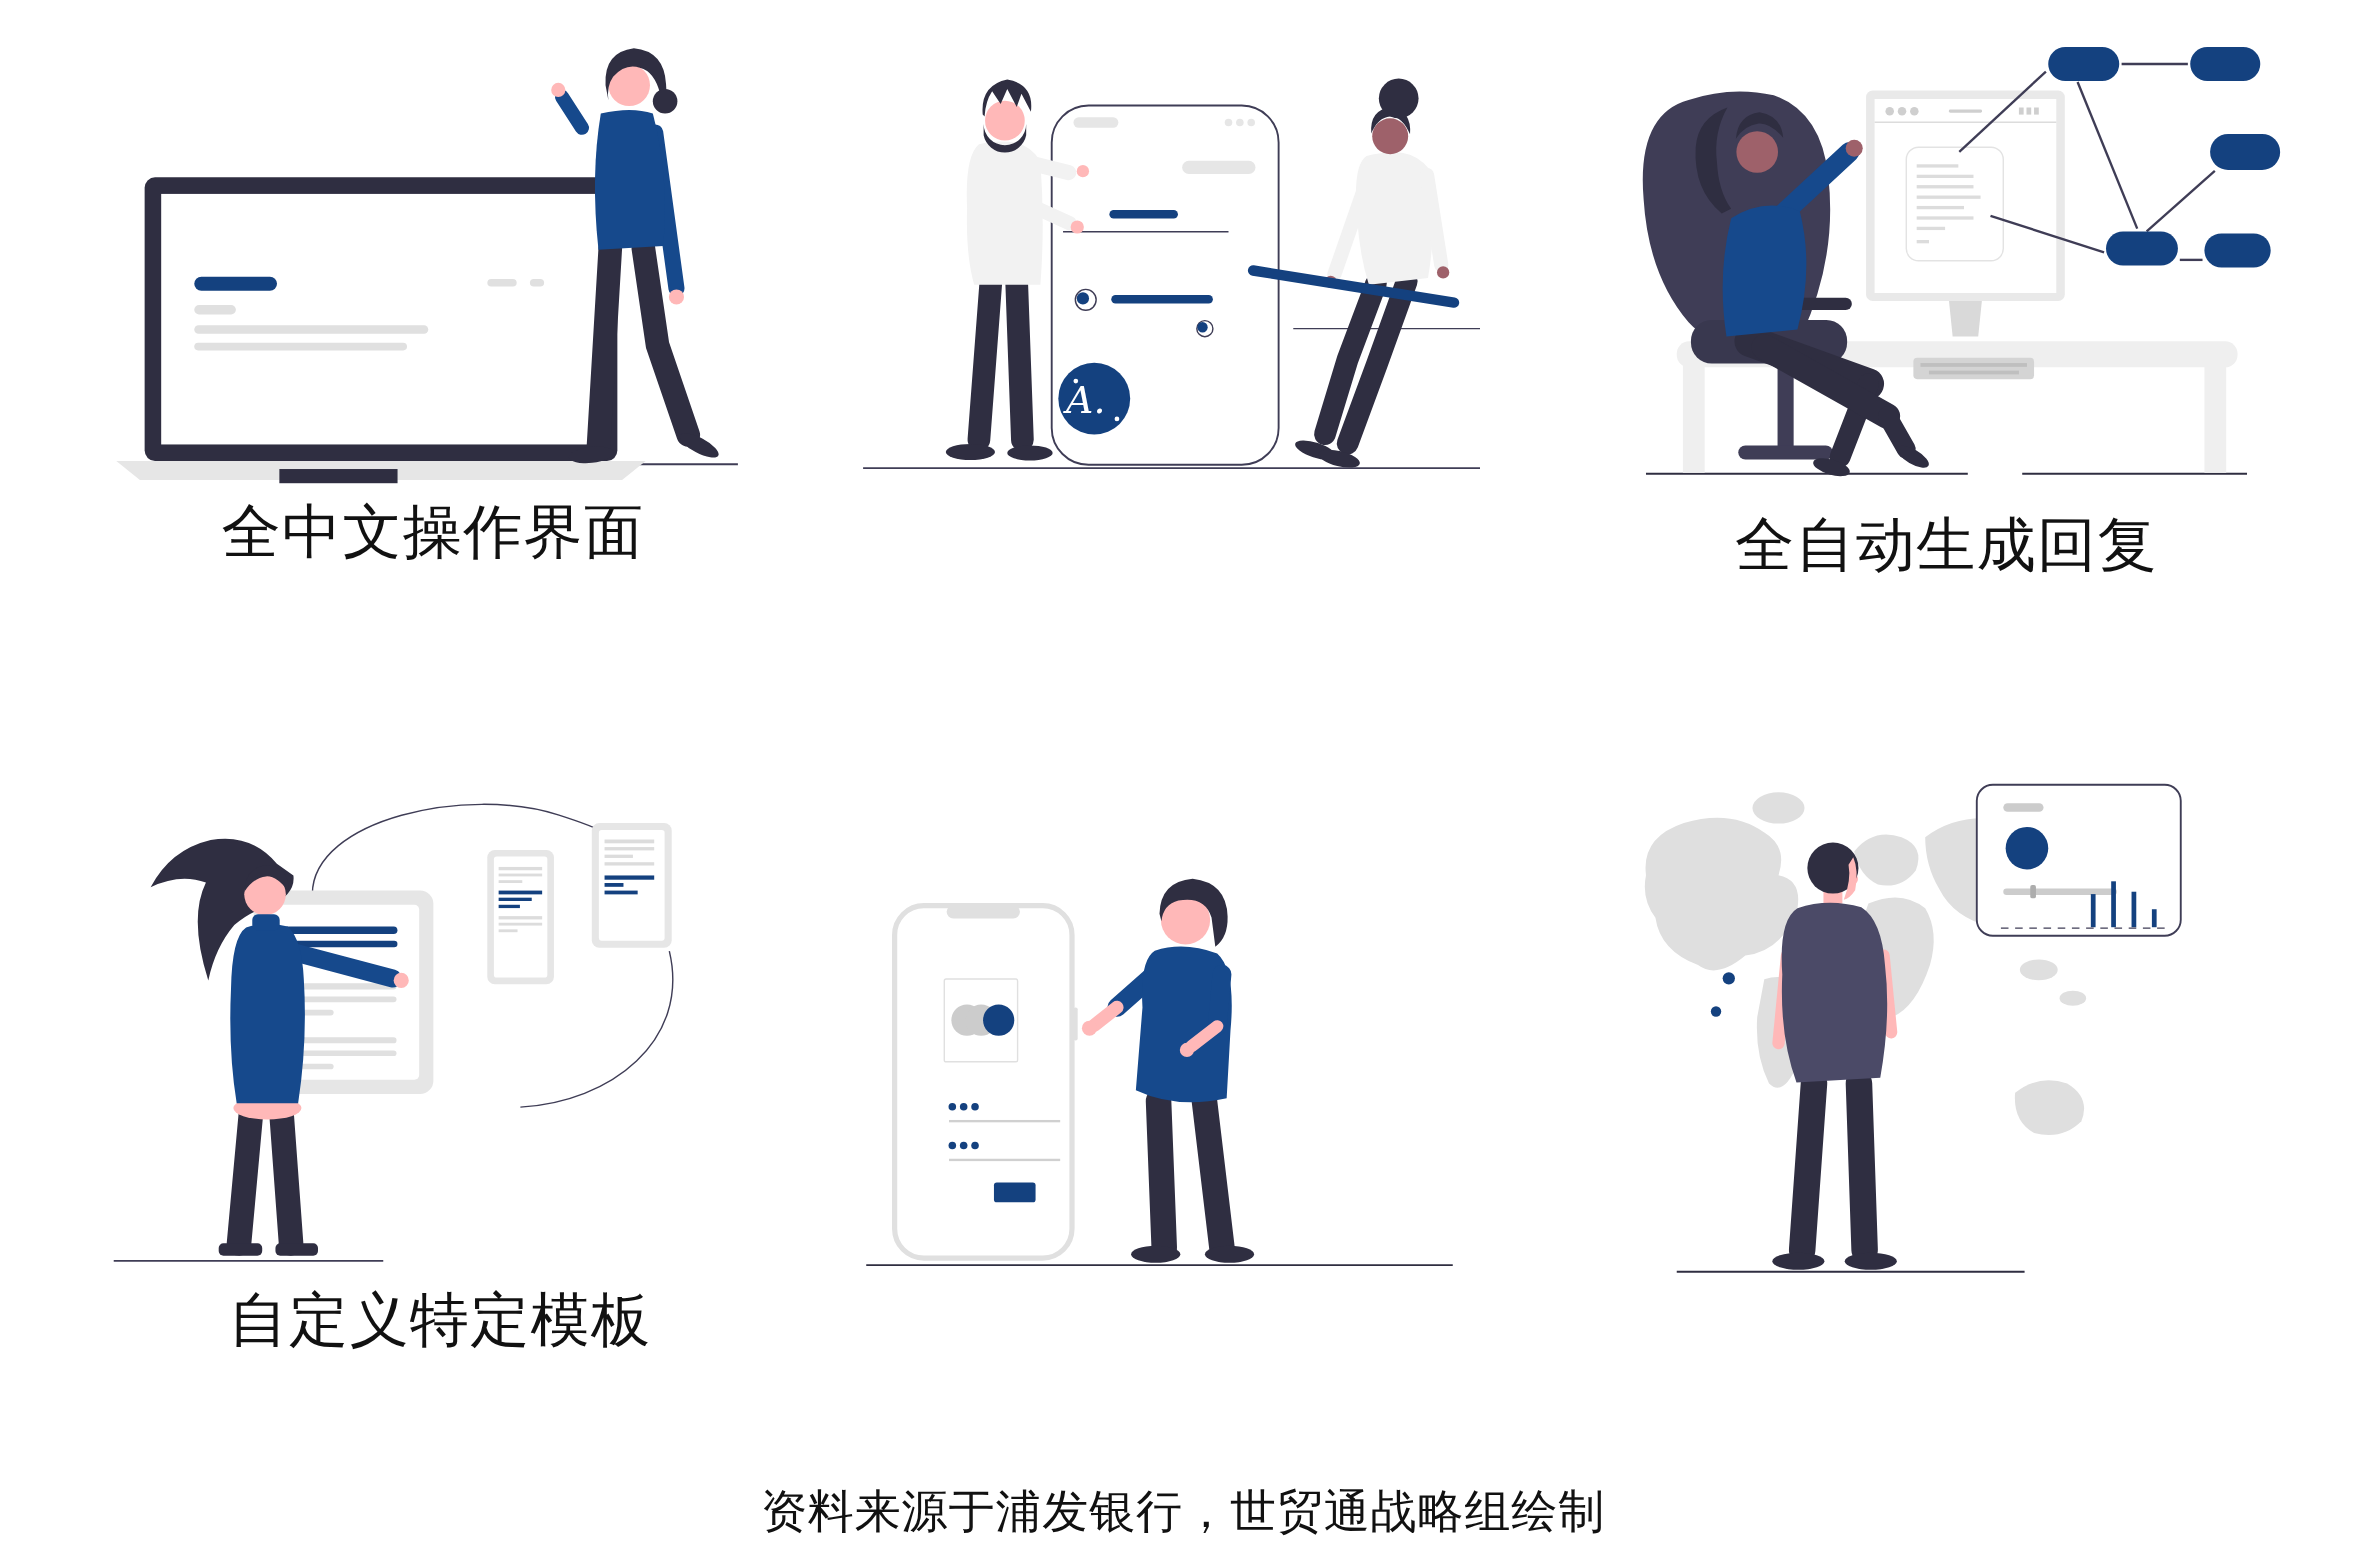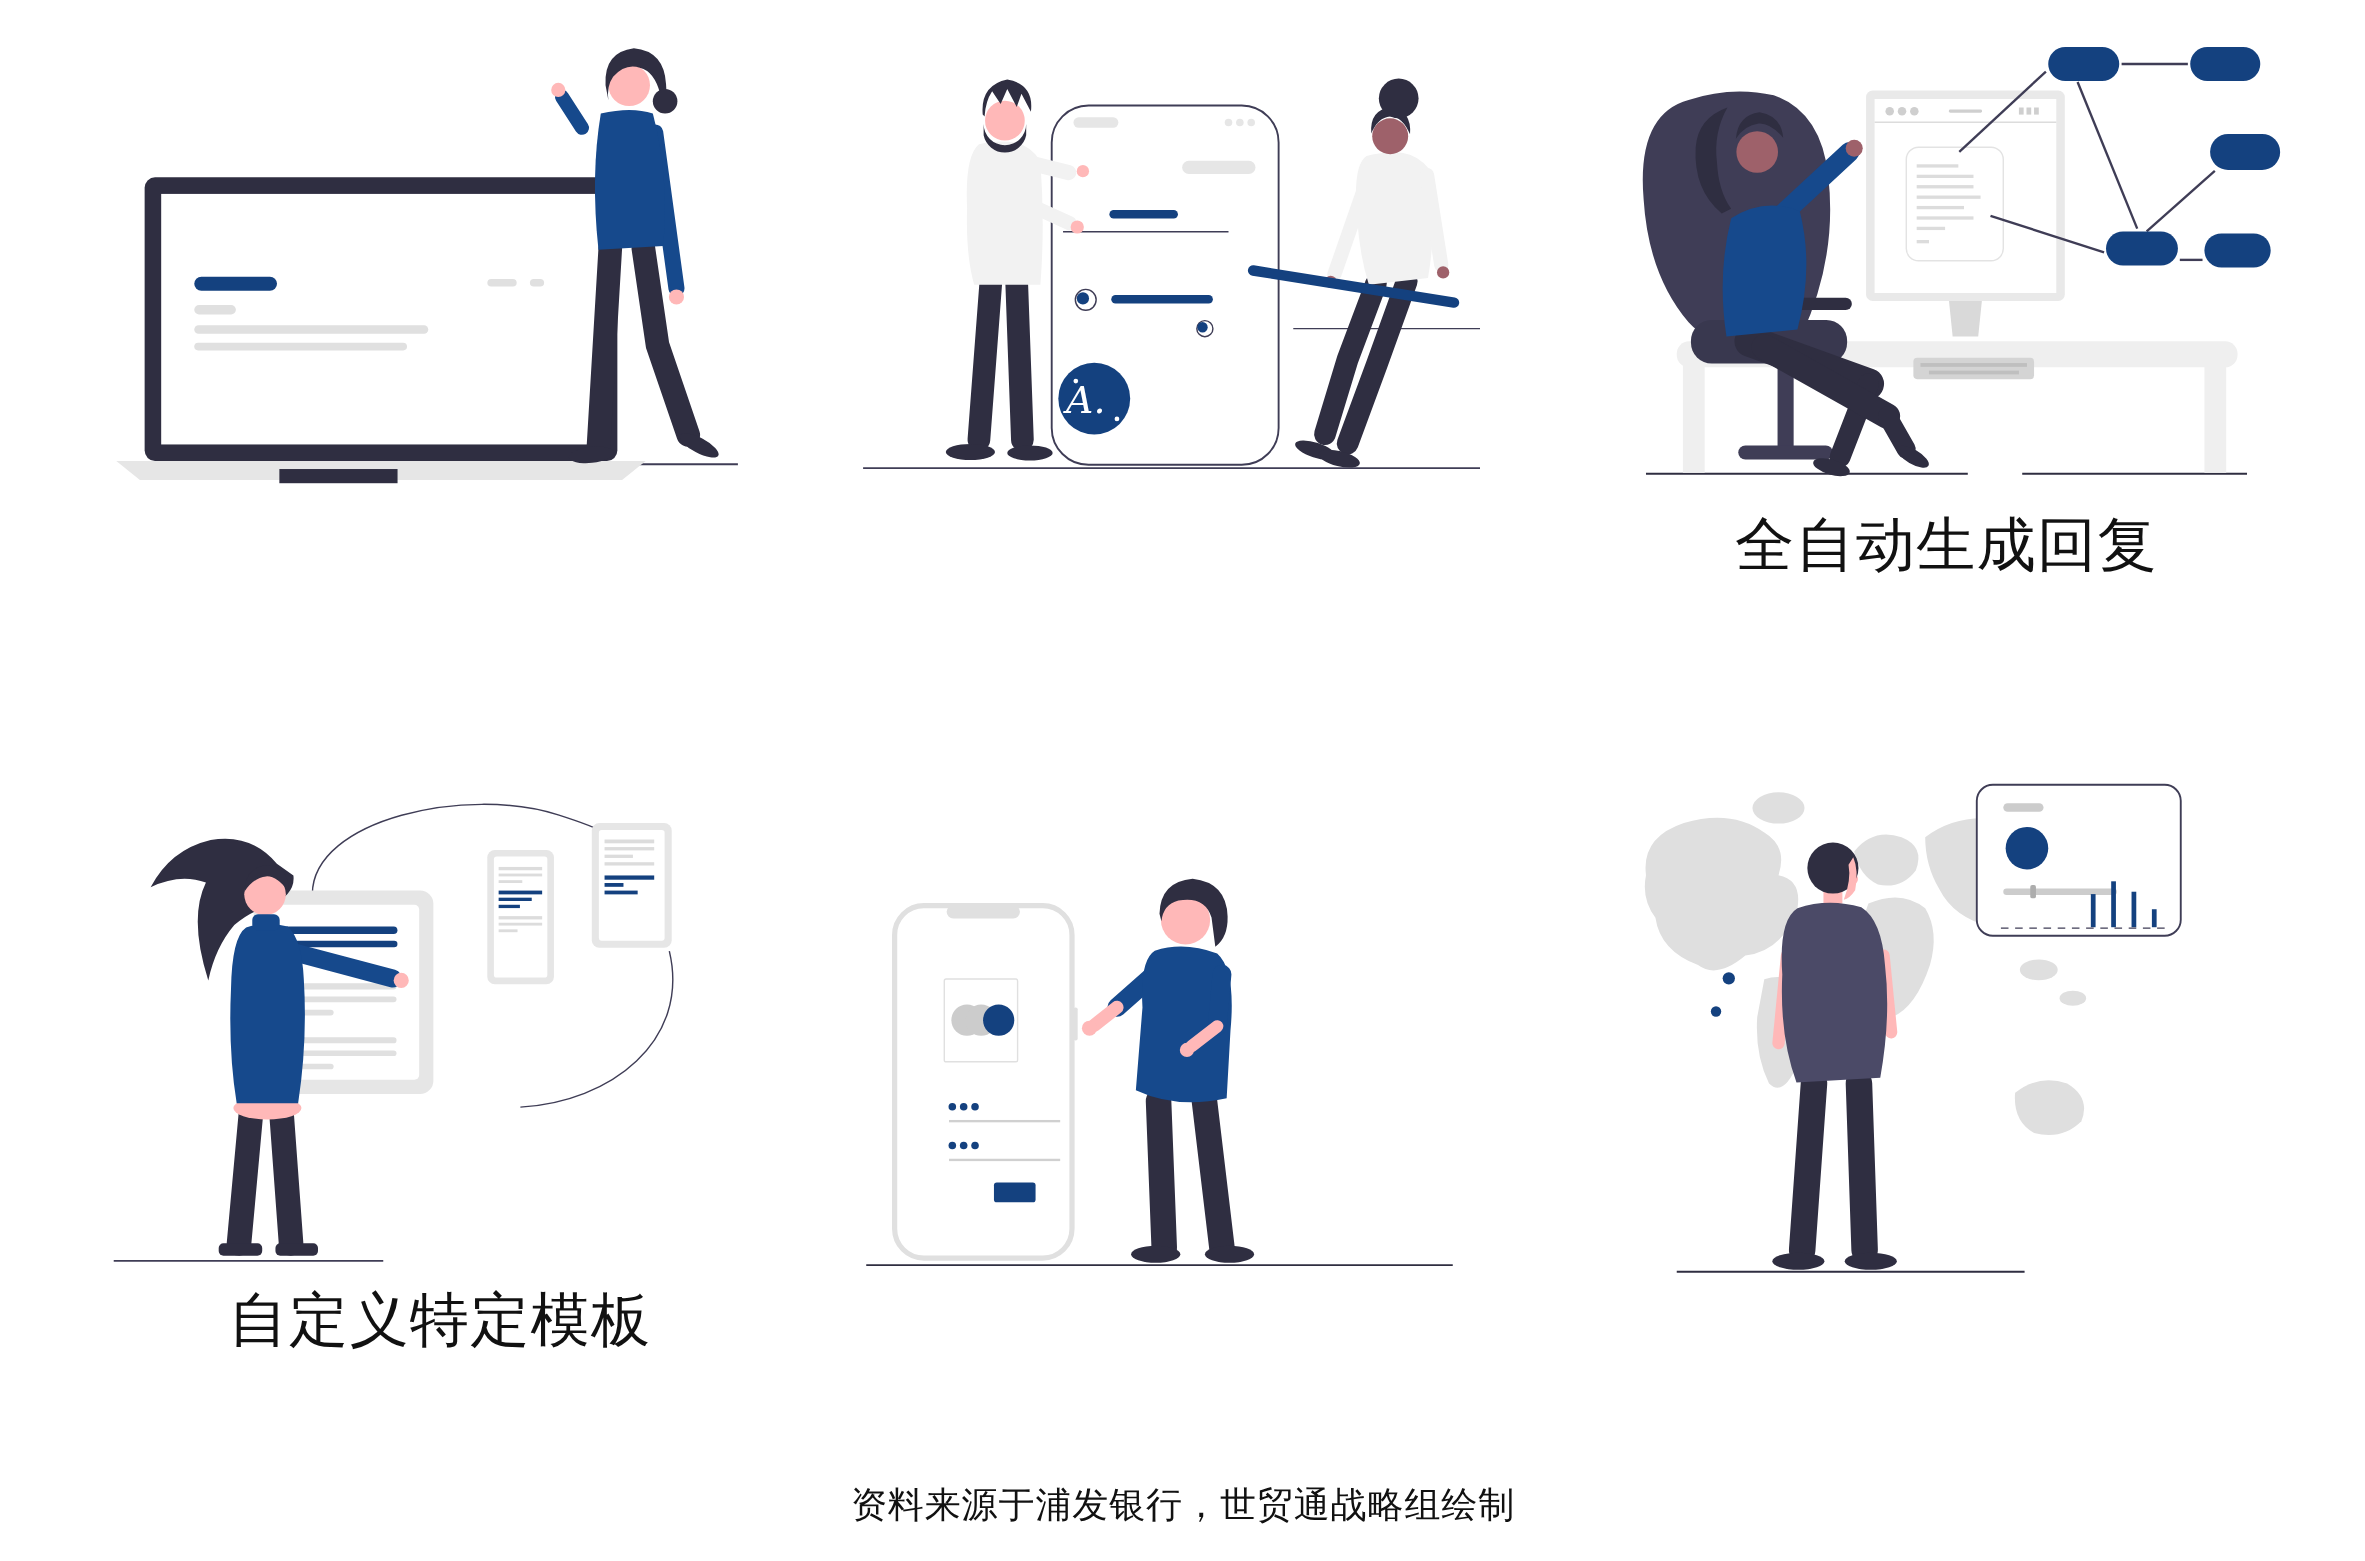--- a/index.html
+++ b/index.html
@@ -2,21 +2,21 @@
 <html style="font-size:7.6px"><head>
 <meta charset="utf-8">
 <style>
   html,body{margin:0;padding:0;background:#ffffff;}
   body{font-family:"Liberation Sans","DejaVu Sans",sans-serif;}
   .canvas{position:relative;width:2366px;height:1561px;background:#ffffff;overflow:hidden;}
   .panel{position:absolute;display:flex;flex-direction:column;align-items:center;}
   .ill{width:100%;}
   .ill svg{display:block;width:100%;height:100%;}
   .caption{font-size:59px;line-height:1.15;color:#111111;letter-spacing:1.4px;font-weight:500;text-align:center;white-space:nowrap;}
-  .footer-note{position:absolute;left:0;right:0;top:1481px;text-align:center;font-size:36px;color:#111111;letter-spacing:0.9px;}
+  .footer-note{position:absolute;left:0;right:0;top:1481px;text-align:center;font-size:46px;color:#111111;letter-spacing:0.9px;}
   
   #p1{left:109px;top:19px;width:648px;}   #p1 .ill{height:468px;}  #p1 .caption{margin-top:12px;}
   #p2{left:818px;top:19px;width:700px;}  #p2 .ill{height:468px;}  #p2 .caption{margin-top:12px;}
   #p3{left:1575px;top:9.5px;width:743px;}  #p3 .ill{height:478px;} #p3 .caption{margin-top:24px;}
   #p4{left:109px;top:776px;width:662px;} #p4 .ill{height:511px;} #p4 .caption{}
   #p5{left:852px;top:804px;width:615px;}#p5 .ill{height:473px;} #p5 .caption{margin-top:16.6px;}
   #p6{left:1575px;top:752px;width:743px;}#p6 .ill{height:535px;} #p6 .caption{margin-top:7px;}
 </style>
 </head>
 <body>
@@ -50,20 +50,21 @@
           <path d="M 1130,485 L 1160,690 L 1225,880" stroke="#2f2e41" stroke-width="50" stroke-linecap="round" fill="none"></path>
           <ellipse cx="1020" cy="922" rx="48" ry="17" fill="#2f2e41" transform="rotate(-6 1020 922)"></ellipse>
           <ellipse cx="1248" cy="902" rx="46" ry="16" fill="#2f2e41" transform="rotate(28 1248 902)"></ellipse>
           <path d="M 1040,200 Q 1105,185 1150,200 Q 1185,330 1172,480 L 1035,488 Q 1018,330 1040,200 Z" fill="#16498c"></path>
           <circle cx="1100" cy="140" r="44" fill="#ffb8b8"></circle>
           <path d="M 1050,140 Q 1046,70 1110,62 Q 1174,68 1178,138 Q 1181,162 1170,180 Q 1162,128 1138,110 Q 1098,86 1066,122 Q 1052,142 1056,172 Z" fill="#2f2e41"></path>
           <circle cx="1176" cy="174" r="26" fill="#2f2e41"></circle>
         </g>
       </svg>
     </div>
+    <div class="caption">全中文操作界面</div>
   </section>
 
   <section class="panel" id="p2">
     <div class="ill">
       <svg viewBox="0 0 1480 990">
         <line x1="95" y1="950" x2="1400" y2="950" stroke="#3f3d56" stroke-width="4"></line>
         <g>
           <rect x="494" y="183" width="480" height="760" rx="78" fill="#ffffff" stroke="#3f3d56" stroke-width="4"></rect>
           <rect x="540" y="208" width="95" height="22" rx="11" fill="#e6e6e6"></rect>
           <circle cx="868" cy="219" r="8" fill="#e6e6e6"></circle>

